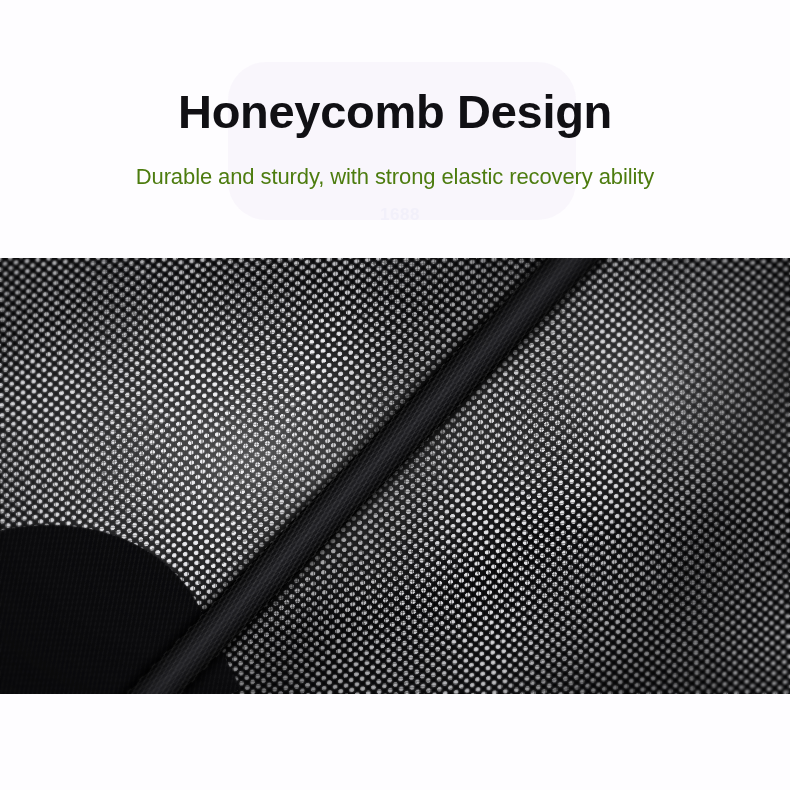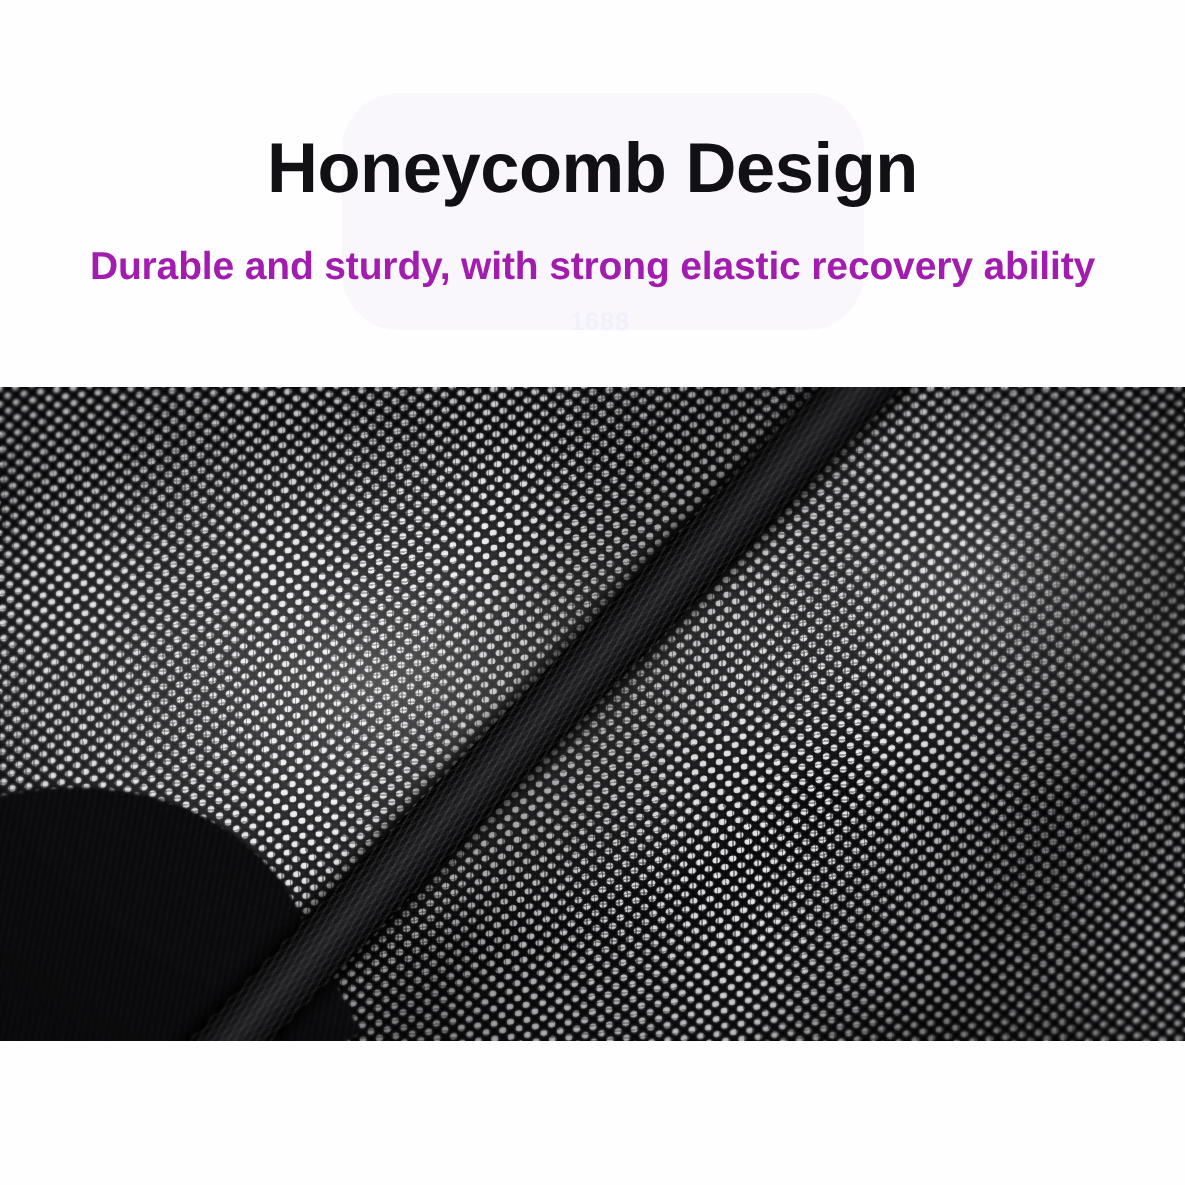--- a/index.html
+++ b/index.html
@@ -73,24 +73,24 @@
     letter-spacing: -0.3px;
     white-space: nowrap;
   }
 
   .subtitle {
     position: absolute;
     left: 0;
     top: 160px;
     width: 790px;
     text-align: center;
-    font-size: 26px;
+    font-size: 22px;
     line-height: 34px;
-    font-weight: 700;
-    color: #a21caf;
+    font-weight: 400;
+    color: #4d7c0f;
     letter-spacing: -0.1px;
     white-space: nowrap;
   }
 
   
   .photo {
     position: absolute;
     left: 0;
     top: 258px;
     width: 790px;

